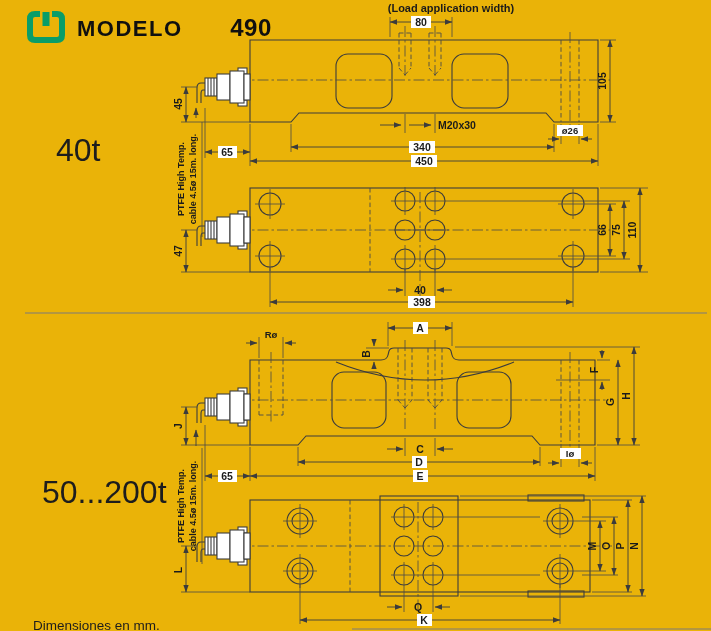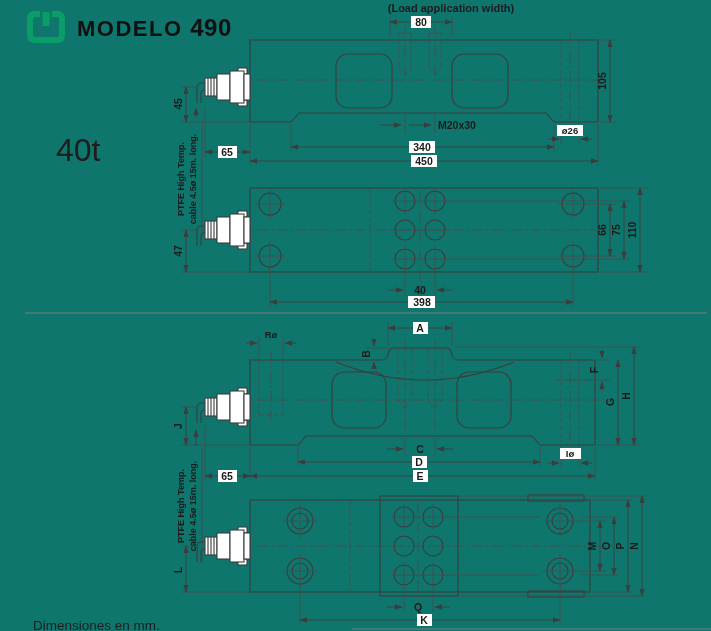--- a/index.html
+++ b/index.html
@@ -1,21 +1,21 @@
 <!DOCTYPE html>
 <html><head>
 <meta charset="utf-8">
 <style>
   html,body{margin:0;padding:0;background:#e8e8e8;}
-  .page{position:relative;width:711px;height:631px;background:#0f766e;overflow:hidden;
+  .page{position:relative;width:711px;height:631px;background:#eab308;overflow:hidden;
         font-family:"Liberation Sans",sans-serif;}
   .drawings{position:absolute;left:0;top:0;width:711px;height:631px;}
   .brand{position:absolute;left:26px;top:10px;display:flex;align-items:center;gap:11px;}
   .title{font-size:22px;font-weight:700;letter-spacing:1.5px;color:#101010;white-space:nowrap;}
-  .title .num{font-weight:800;font-size:24px;letter-spacing:0.5px;}
+  .title .num{font-weight:800;font-size:24px;letter-spacing:0.5px;margin-left:40px;}
   .cap{position:absolute;font-size:32px;color:#1d1d1d;}
   .cap40{left:56px;top:132px;}
   .cap200{left:42px;top:474px;}
   .footer{position:absolute;left:33px;top:618px;font-size:13.5px;color:#1d1d1d;line-height:1.25;}
   .footer .en{font-style:italic;}
   
   .s{stroke:#3c3c3c;stroke-width:1.1;fill:none;}
   .f{stroke:#3c3c3c;stroke-width:1.1;fill:#fff;}
   .dash{stroke:#4a4a4a;stroke-width:0.9;fill:none;stroke-dasharray:4.5 2.8;}
   .cl{stroke:#4a4a4a;stroke-width:0.8;fill:none;stroke-dasharray:11 3 2.5 3;}
@@ -415,18 +415,19 @@
       <path d="M14,4 L9,4 Q4,4 4,9 L4,25 Q4,30 9,30 L31,30 Q36,30 36,25 L36,9 Q36,4 31,4 L26,4" fill="none" stroke="#0a9d68" stroke-width="6"></path>
       <line x1="20" y1="2" x2="20" y2="16" stroke="#0a9d68" stroke-width="7"></line>
     </svg>
     <div class="title">
       <span>MODELO</span>
       <span class="num">490</span>
     </div>
   </div>
 
   <div class="cap cap40">40t</div>
+  <div class="cap cap200">50...200t</div>
 
   <div class="footer">
     <div class="es">Dimensiones en mm.</div>
   </div>
 
 </div>
 
 </body></html>

